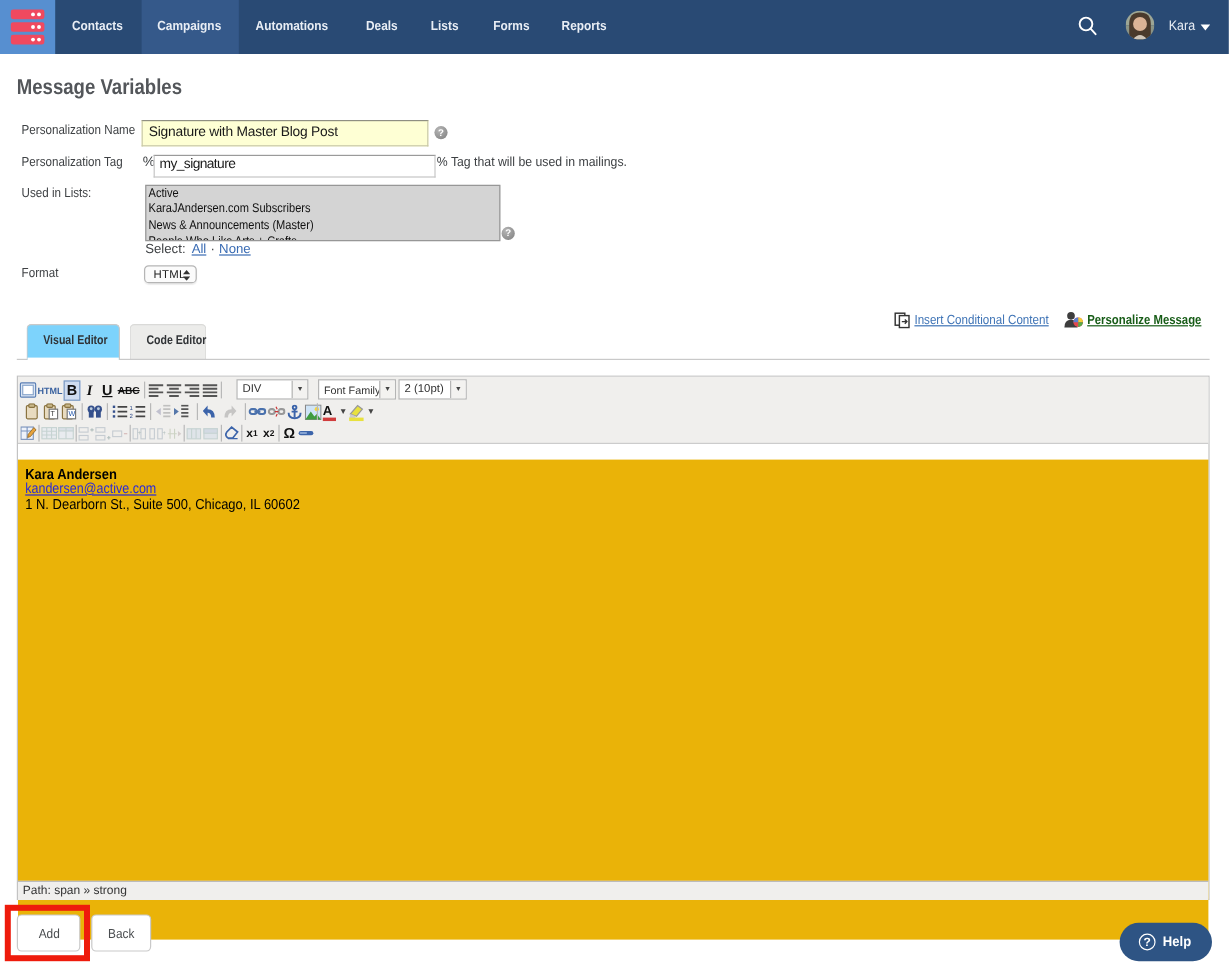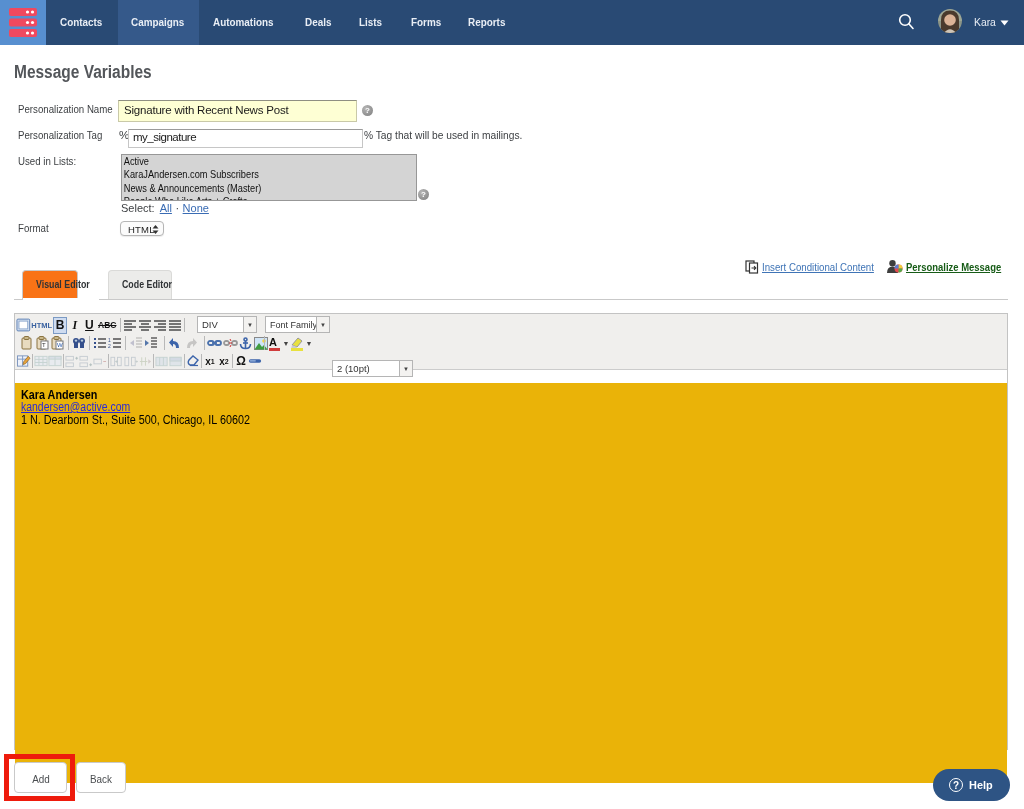--- a/index.html
+++ b/index.html
@@ -20,21 +20,21 @@
   .lbl { position:absolute; font-size:11px; line-height:12px; color:#3e4144; white-space:nowrap; }
   #inp1 { position:absolute; left:118px; top:100px; width:239px; height:22px; background:#feffd4; border:1px solid #c9c9a8; border-top-color:#8f8f82; font-size:11.5px; letter-spacing:-0.2px; color:#1a1a1a; padding:2.5px 0 0 5px; }
   .qicon { position:absolute; width:11px; height:11px; border-radius:50%; background:radial-gradient(circle at 35% 30%, #b5b5b5, #7e7e7e); color:#fff; font-size:8px; font-weight:bold; text-align:center; line-height:11px; }
   #inp2 { position:absolute; left:128px; top:129px; width:235px; height:19px; background:#fff; border:1px solid #c6c6c6; border-top-color:#9a9a9a; font-size:11.5px; letter-spacing:-0.5px; color:#1a1a1a; padding:1px 0 0 4px; }
   #listbox { position:absolute; left:121px; top:154px; width:296px; height:47px; background:#d4d4d4; border:1px solid #979797; overflow:hidden; font-size:10.5px; color:#101010; }
   .opt { height:13.4px; line-height:13.8px; padding-left:2px; white-space:nowrap; transform:scaleX(0.88); transform-origin:left top; }
   .bluelink { color:#3a6cb4; text-decoration:underline; }
   #fmt { position:absolute; left:120px; top:221px; width:44px; height:15px; border:1px solid #b5b5b5; border-radius:4px; background:#fbfbfb; font-size:9.5px; color:#222; box-shadow:0 1px 1px rgba(0,0,0,0.08); }
 
   
-  #tab1 { position:absolute; left:22px; top:270px; width:56px; height:30px; background:#f97316; border:1px solid #c9c9c9; border-bottom:none; border-radius:4px 4px 0 0; font-size:10.5px; font-weight:bold; color:#303336; z-index:2; }
+  #tab1 { position:absolute; left:22px; top:270px; width:78px; height:30px; background:#7dd3fc; border:1px solid #c9c9c9; border-bottom:none; border-radius:4px 4px 0 0; font-size:10.5px; font-weight:bold; color:#303336; z-index:2; }
   #tab2 { position:absolute; left:108px; top:270px; width:64px; height:30px; background:#ececea; border:1px solid #dadad8; border-bottom:none; border-radius:4px 4px 0 0; font-size:10.5px; font-weight:bold; color:#303336; }
   .tabtx { position:absolute; top:7px; white-space:nowrap; transform:scaleX(0.84); transform-origin:left top; }
   #tabline { position:absolute; left:14px; top:299px; width:994px; height:1px; background:#c9c9c9; }
   #tabmask { position:absolute; left:23px; top:298px; width:76px; height:3px; background:#fff; z-index:3; }
 
   
   .icc { position:absolute; left:762px; top:261px; font-size:11px; color:#3f74b6; text-decoration:underline; white-space:nowrap; transform:scaleX(0.88); transform-origin:left top; }
   .pm { position:absolute; left:906px; top:261px; font-size:11px; color:#175c17; text-decoration:underline; font-weight:bold; white-space:nowrap; transform:scaleX(0.86); transform-origin:left top; }
 
   
@@ -112,21 +112,21 @@
   </svg>
   <div class="navitem" style="left:974px; font-weight:normal; font-size:11.5px;">Kara</div>
   <svg class="abs" style="left:1000px; top:20px;" width="9" height="6" viewBox="0 0 9 6">
       <path d="M0.5 0.5 L8.5 0.5 L4.5 5.5 Z" fill="#fff"></path>
     </svg>
 </div>
 
 <div id="h1">Message Variables</div>
 
 <div class="lbl sx88" style="left:18px; top:103px;">Personalization Name</div>
-<div id="inp1">Signature with Recent News Post</div>
+<div id="inp1">Signature with Master Blog Post</div>
 <div class="qicon" style="left:362px; top:105px;">?</div>
 
 <div class="lbl sx88" style="left:18px; top:129px;">Personalization Tag</div>
 <div class="lbl" style="left:119px; top:129px; font-size:11.5px;">%</div>
 <div id="inp2">my_signature</div>
 <div class="lbl" style="left:364px; top:129px; transform:scaleX(0.93); transform-origin:left top;">% Tag that will be used in mailings.</div>
 
 <div class="lbl sx88" style="left:18px; top:155px;">Used in Lists:</div>
 <div id="listbox">
   <div class="opt">Active</div>
@@ -223,21 +223,21 @@
               <line x1="1" y1="5" x2="13" y2="5"></line>
               <line x1="1" y1="8" x2="13" y2="8"></line>
               <line x1="1" y1="11" x2="13" y2="11"></line>
             </g>
           </svg>
         </span>
       <span class="tsep"></span>
     </div>
     <span class="tsel" style="position:absolute; left:182px; top:2px; width:60px;">DIV<span class="arr">▼</span></span>
     <span class="tsel" style="position:absolute; left:250px; top:2px; width:65px; font-size:9px;">Font Family<span class="arr">▼</span></span>
-    <span class="tsel" style="position:absolute; left:317px; top:2px; width:81px;margin-top:44px;">2 (10pt)<span class="arr">▼</span></span>
+    <span class="tsel" style="position:absolute; left:317px; top:2px; width:57px;">2 (10pt)<span class="arr">▼</span></span>
     <div class="trow" style="top:20px;" id="trow2">
       <span class="tbtn">
           <svg width="13" height="14" viewBox="0 0 13 14">
             <rect x="2" y="2" width="9" height="11" rx="1" fill="#e8dbc0" stroke="#8a7340"></rect>
             <rect x="4" y="0.5" width="5" height="3" rx="1" fill="#c9b88a" stroke="#8a7340"></rect>
           </svg>
         </span>
       <span class="tbtn">
           <svg width="13" height="14" viewBox="0 0 13 14">
             <rect x="1" y="2" width="9" height="11" rx="1" fill="#e8dbc0" stroke="#8a7340"></rect>
@@ -482,20 +482,21 @@
             <rect x="2" y="3" width="7" height="1.5" rx="0.7" fill="#9db8e0"></rect>
           </svg>
         </span>
     </div>
   </div>
   <div id="content">
     <div class="sline" style="font-weight:bold;">Kara Andersen</div>
     <div class="sline" style="transform:scaleX(0.87);"><span style="color:#2a2ad8; text-decoration:underline;">kandersen@active.com</span></div>
     <div class="sline">1 N. Dearborn St., Suite 500, Chicago, IL 60602</div>
   </div>
+  <div id="statusbar">Path: span » strong</div>
 </div>
 
 <div id="redbox"></div>
 <div class="btn" style="left:14px; width:53px;">
     <span>Add</span>
   </div>
 <div class="btn" style="left:76px; width:50px;">
     <span>Back</span>
   </div>
 

